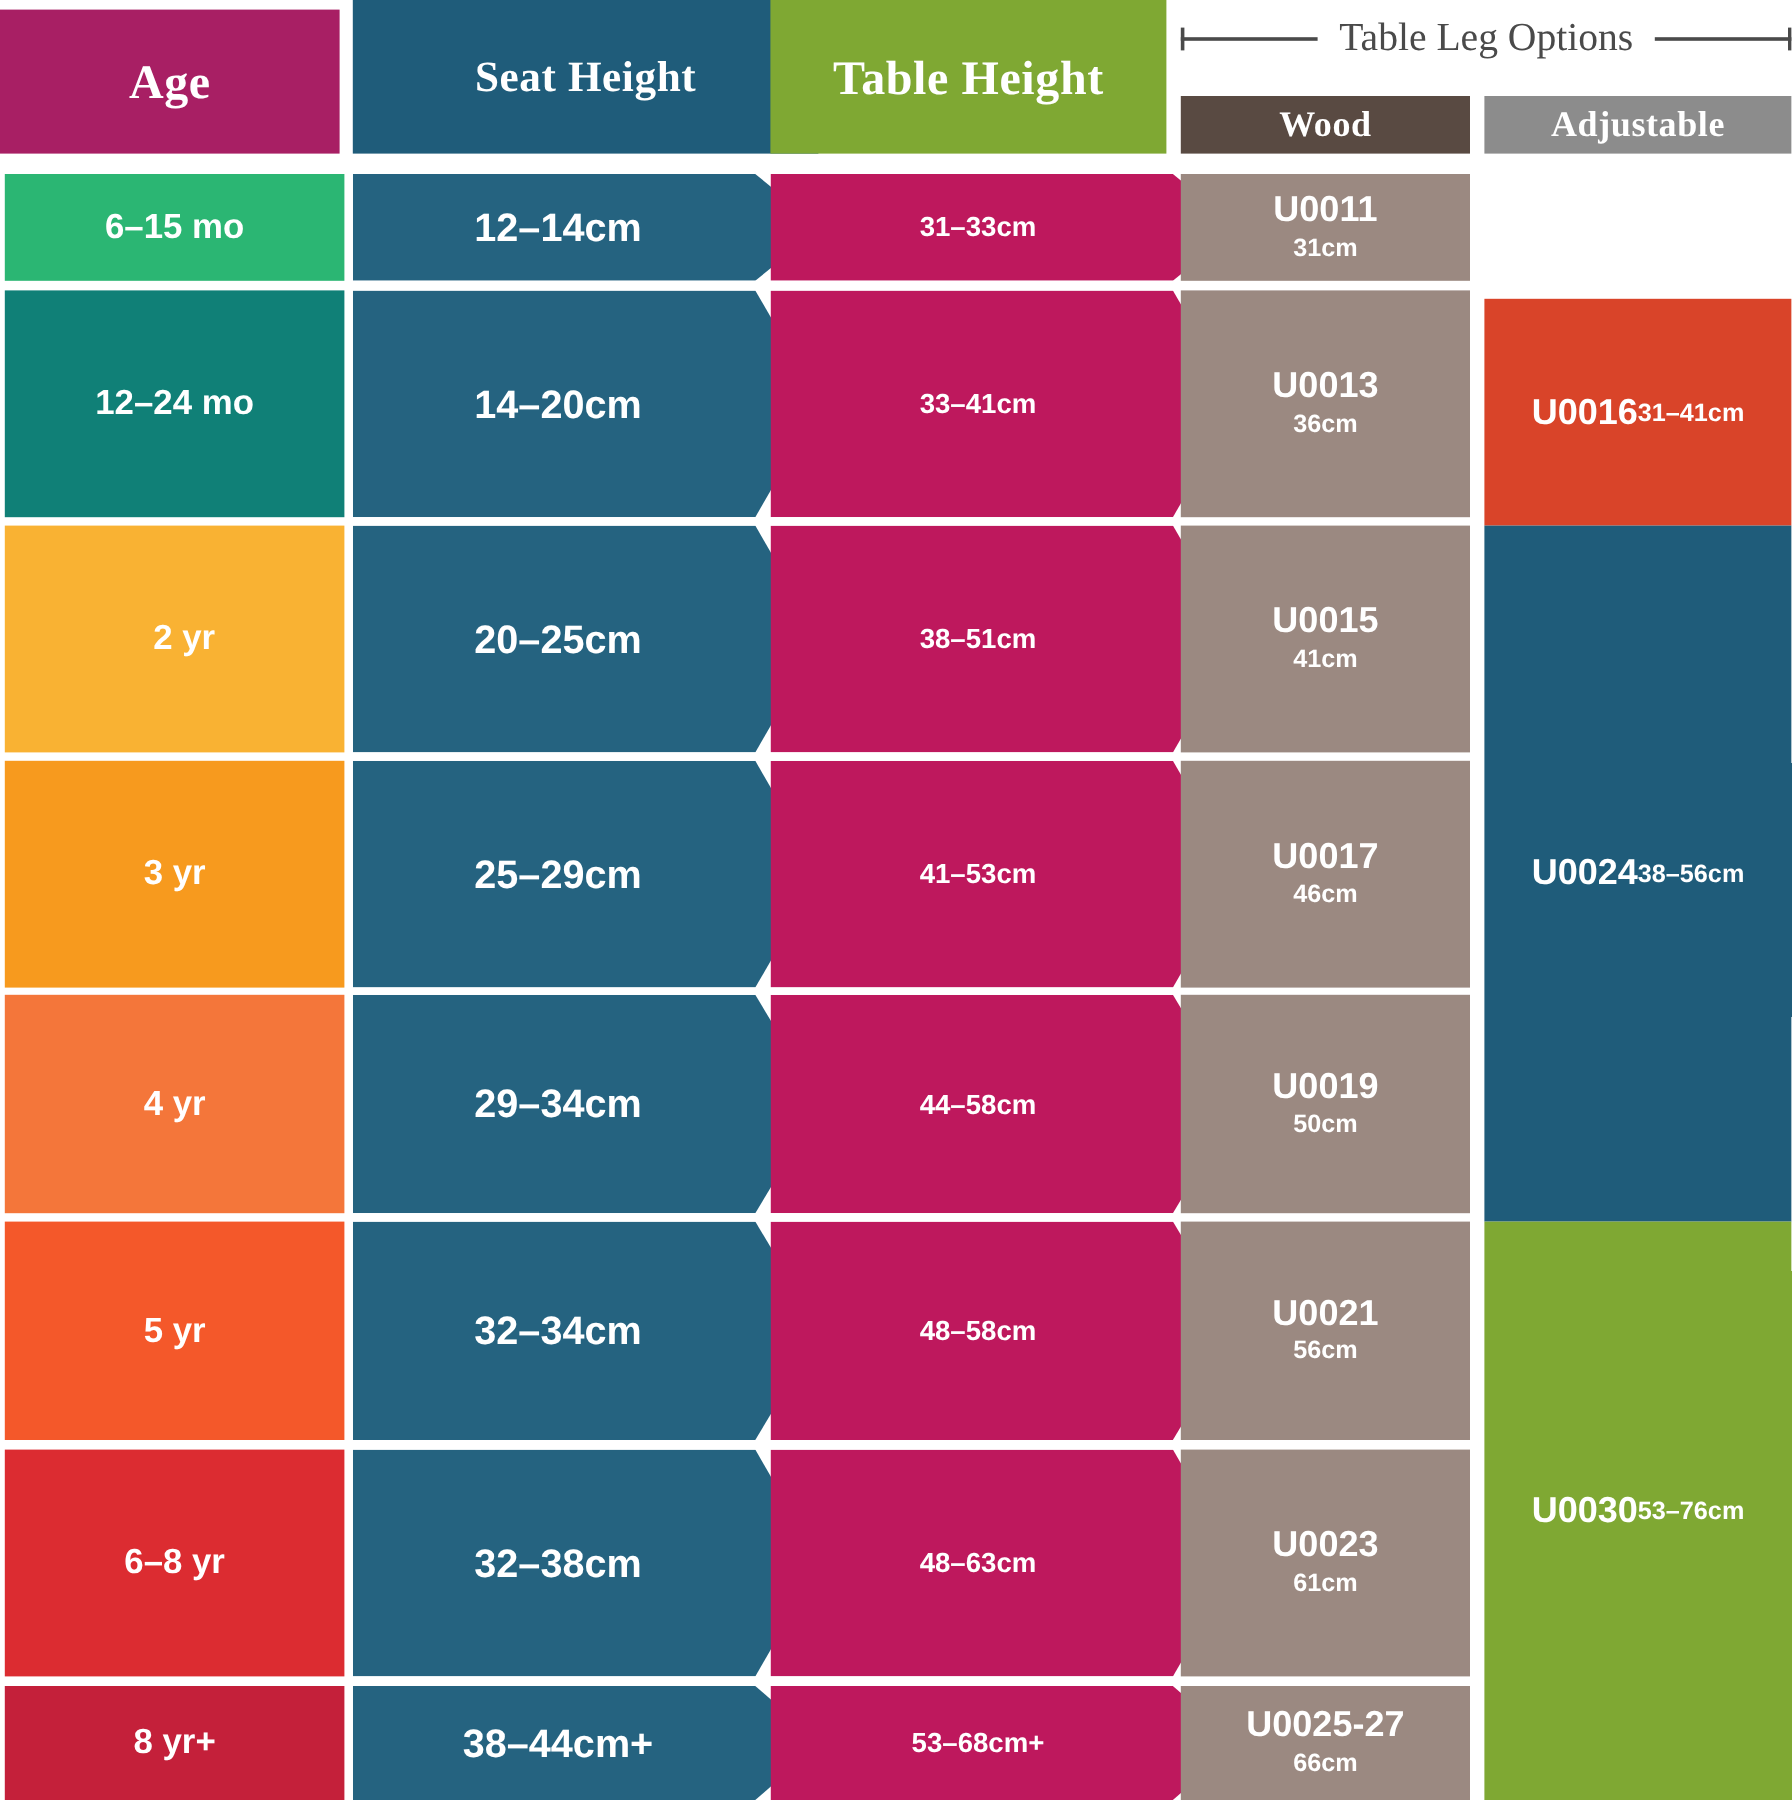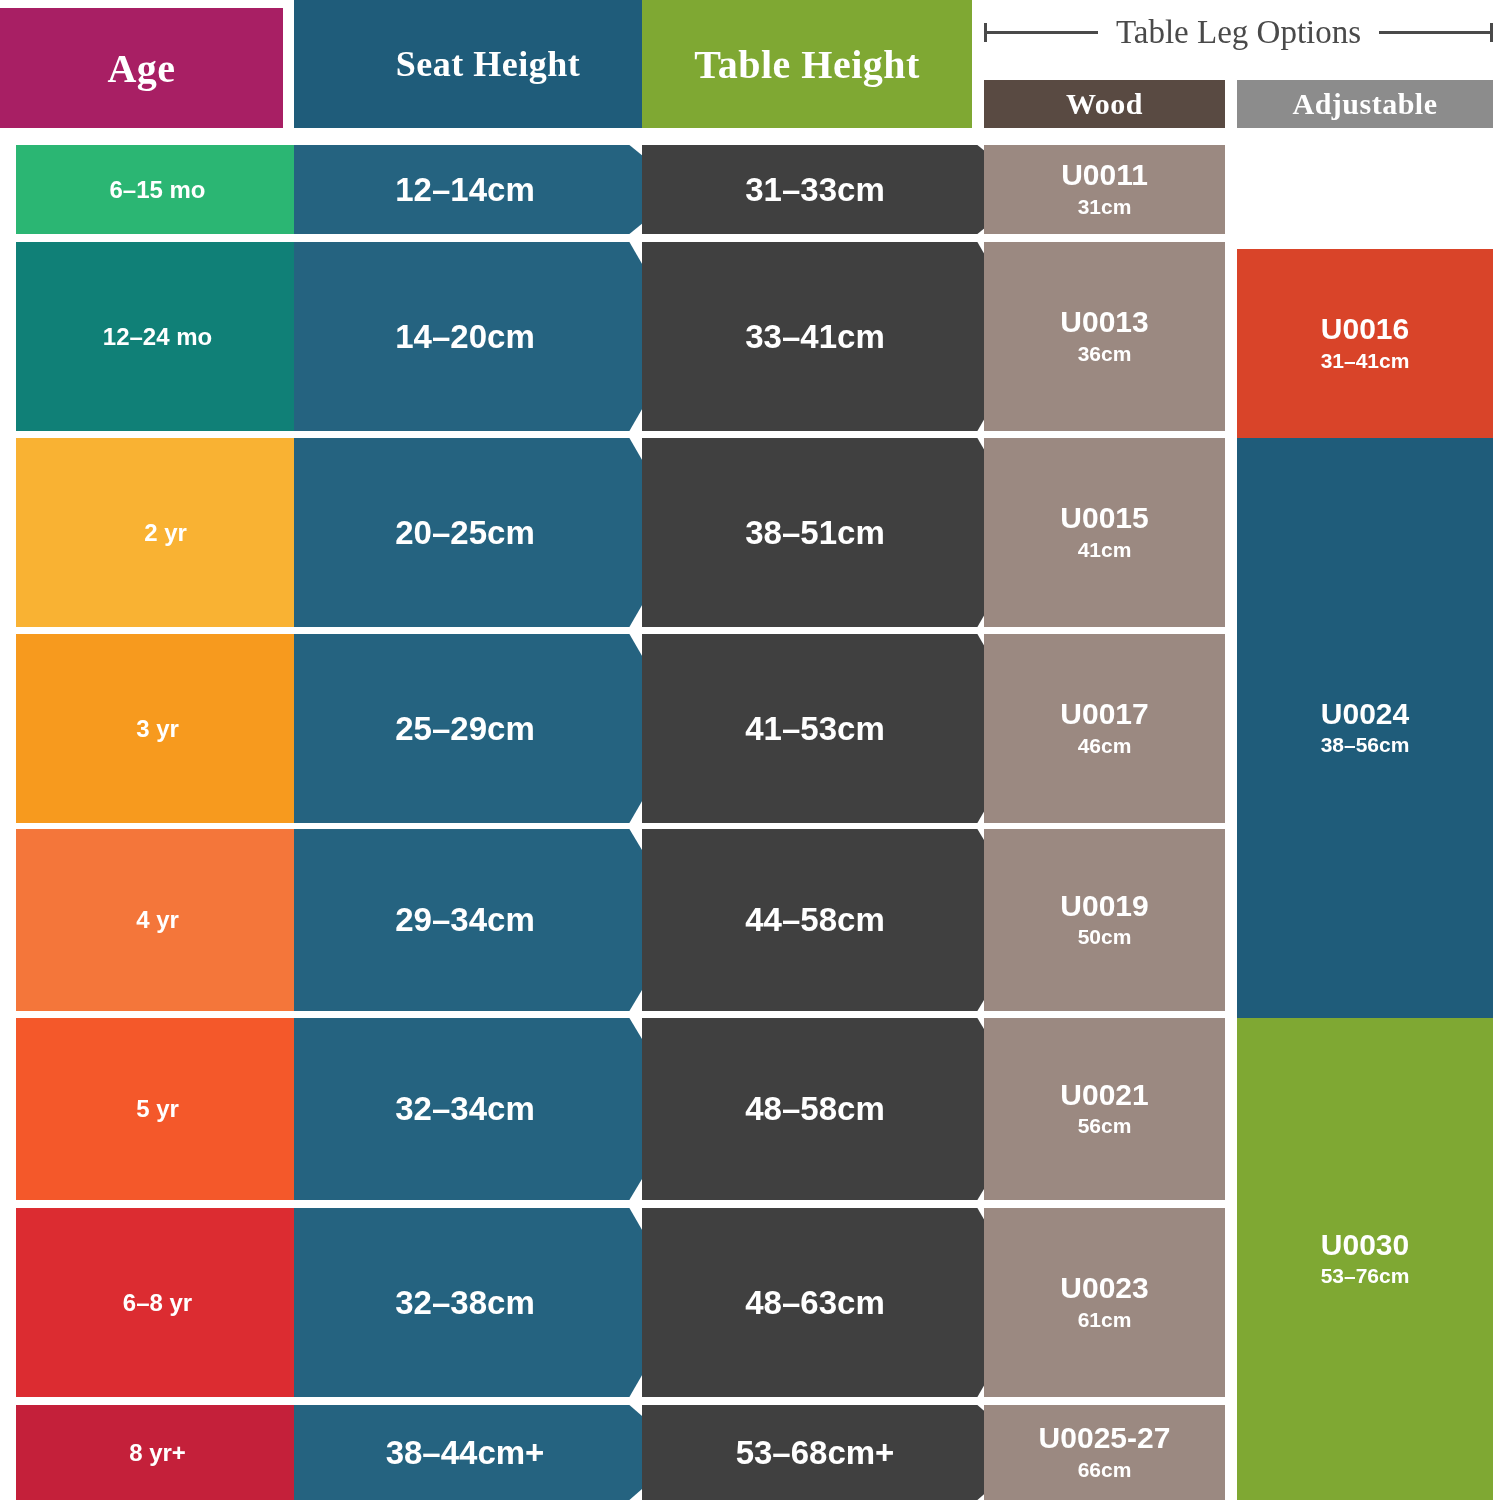--- a/index.html
+++ b/index.html
@@ -50,40 +50,40 @@
   }
 
   
   .row{position:absolute;left:0;width:1493px;}
 
   .cell{
     position:absolute;top:0;height:100%;
     display:flex;flex-direction:column;align-items:center;justify-content:center;
     color:#ffffff;box-sizing:border-box;
   }
-  .cell-age{left:16px;width:283px;font-size:24px;font-weight:700;}
+  .cell-age{left:4px;width:283px;font-size:29px;font-weight:700;}
   .cell-seat{left:294px;width:390px;background:#256380;font-size:33px;font-weight:700;}
-  .cell-tab{left:642px;width:390px;background:#404040;font-size:33px;font-weight:700;}
+  .cell-tab{left:642px;width:390px;background:#be185d;font-size:23px;font-weight:700;}
   .cell-wood{left:984px;width:241px;background:#9b8981;}
 
   
   .chev{
     -webkit-clip-path:polygon(0 0, 86% 0, 100% 50%, 86% 100%, 0 100%);
     clip-path:polygon(0 0, 86% 0, 100% 50%, 86% 100%, 0 100%);
   }
   .cell-seat .lbl{margin-left:-48px;}
   .cell-tab  .lbl{margin-left:-44px;}
 
   .wood-code{font-size:30px;font-weight:700;line-height:1.05;}
   .wood-dim{font-size:21px;font-weight:700;line-height:1.3;margin-top:2px;}
 
   
   .adj{
     position:absolute;left:1237px;width:256px;
-    display:flex;flex-direction:column;align-items:center;justify-content:center;
+    display:flex;flex-direction:row;align-items:center;justify-content:center;
     color:#ffffff;box-sizing:border-box;
   }
   .adj-code{font-size:30px;font-weight:700;line-height:1.05;}
   .adj-dim{font-size:21px;font-weight:700;line-height:1.3;margin-top:2px;}
 </style>
 </head>
 <body>
 
 <div id="chart">
 

